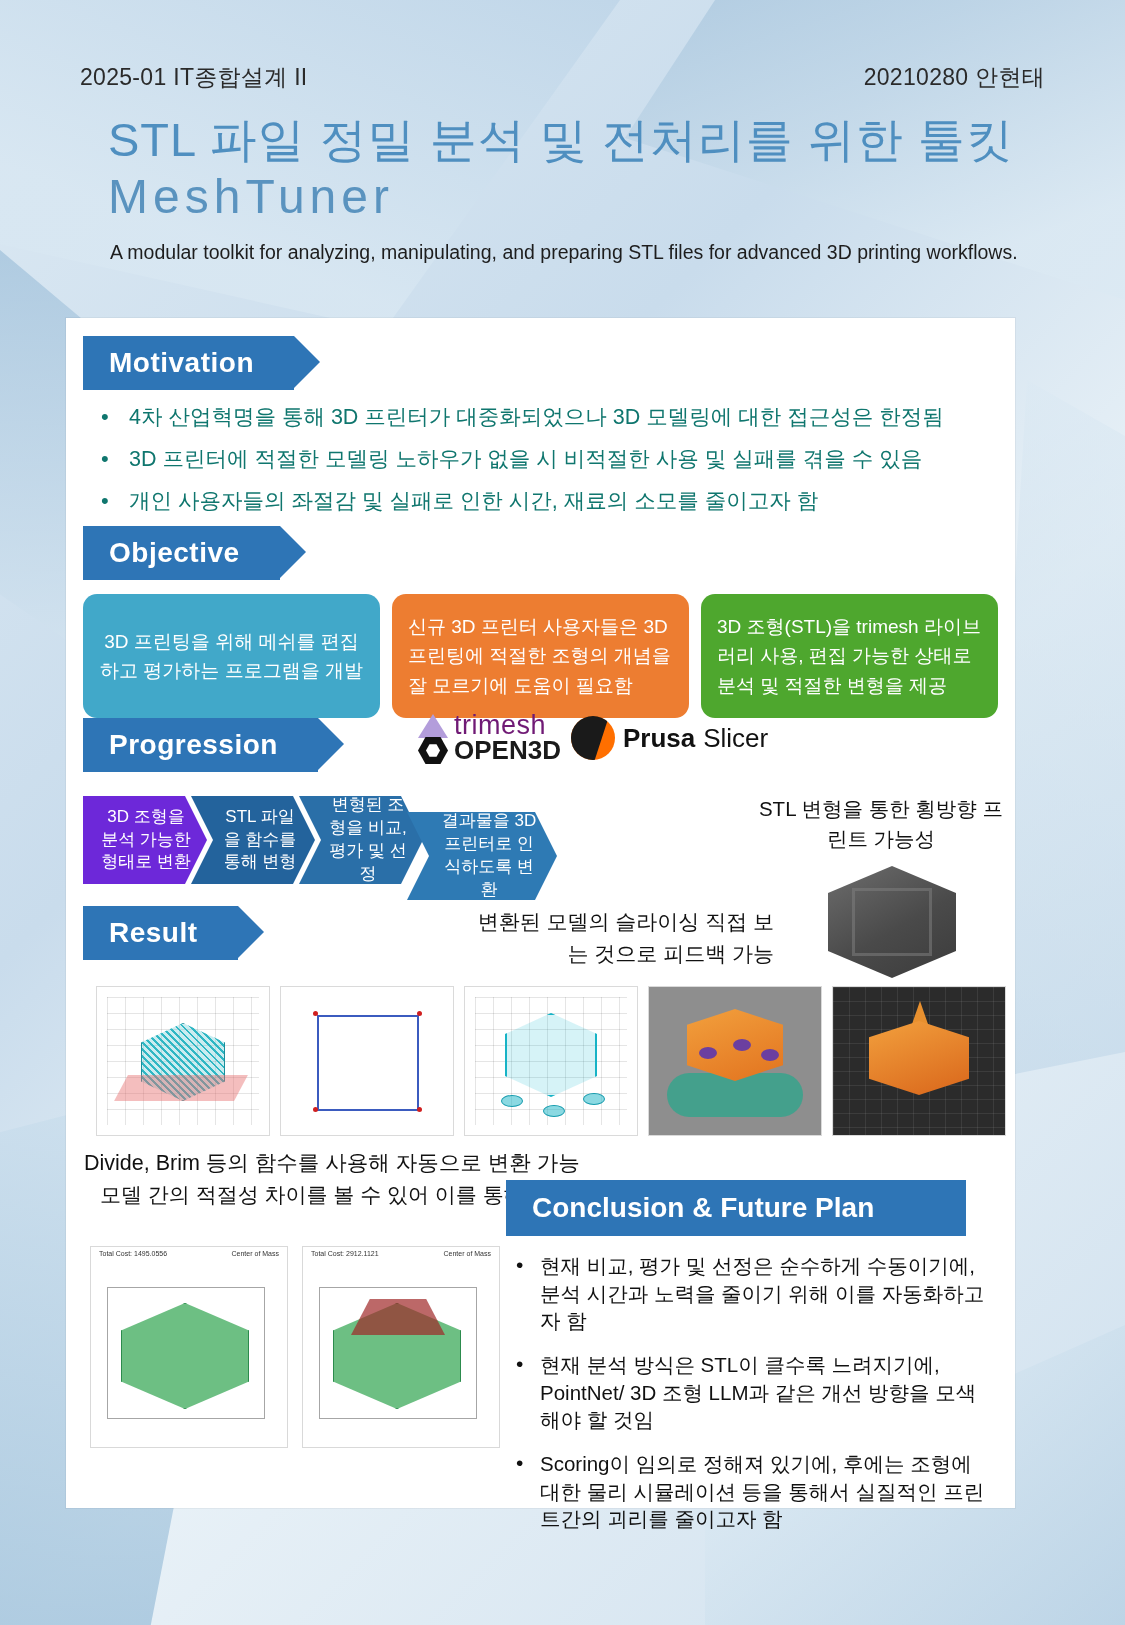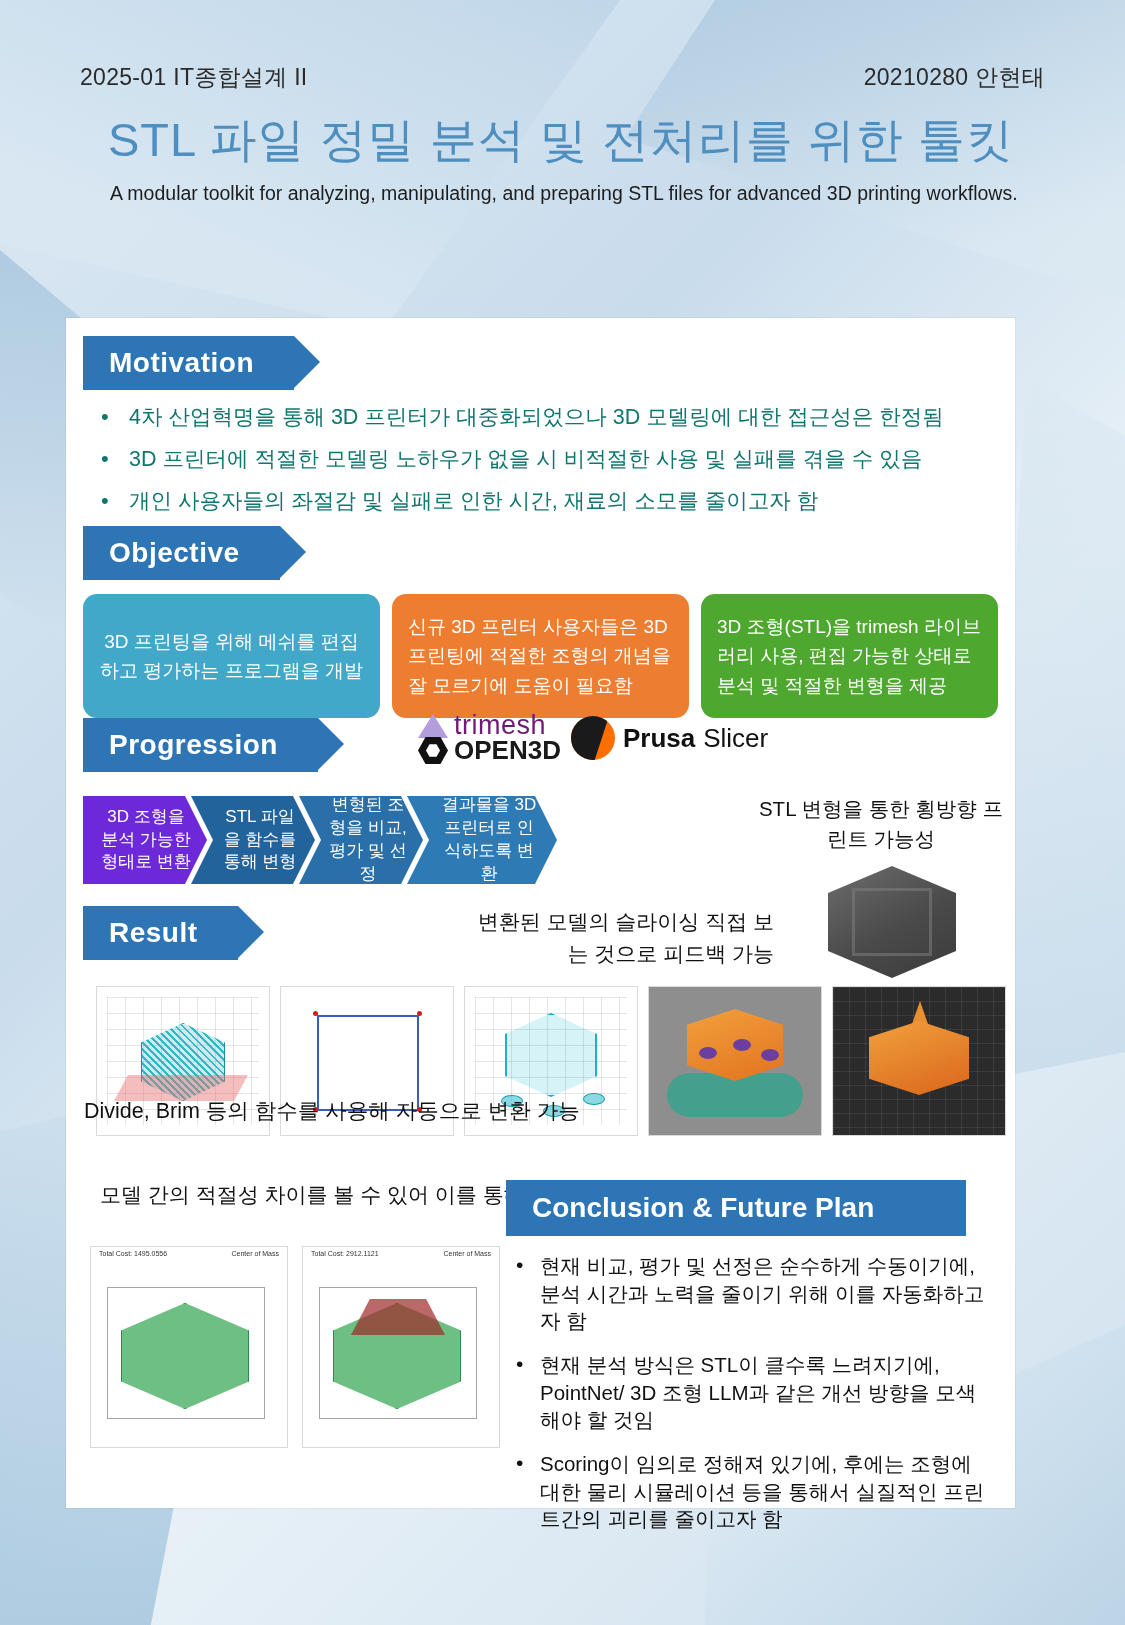--- a/index.html
+++ b/index.html
@@ -261,21 +261,21 @@
     clip-path: polygon(0 0, calc(100% - 22px) 0, 100% 50%, calc(100% - 22px) 100%, 0 100%, 22px 50%);
     margin-right: -16px;
   }
   .arrow-step:first-child {
     clip-path: polygon(0 0, calc(100% - 22px) 0, 100% 50%, calc(100% - 22px) 100%, 0 100%);
     padding-left: 18px;
   }
   .as1 { background: #6d28d9; }
   .as2 { background: #23639c; }
   .as3 { background: #2a6fa8; }
-  .as4 { background: #2e7ab4; width: 150px; }
+  .as4 { background: #2e7ab4; width: 150px; margin-top: 16px; }
 
   .stl-note {
     position: absolute;
     left: 690px;
     top: 476px;
     font-size: 20.5px;
     color: #111;
     text-align: center;
     line-height: 1.45;
     width: 250px;
@@ -392,21 +392,21 @@
   .dark-img .spike {
     position: absolute; left: 78px; top: 14px;
     width: 0; height: 0;
     border-left: 9px solid transparent;
     border-right: 9px solid transparent;
     border-bottom: 26px solid #e8902f;
   }
   .caption-divide {
     position: absolute;
     left: 18px;
-    top: 778px;
+    top: 830px;
     font-size: 21.5px;
     color: #111;
   }
 
   
   .model-note {
     position: absolute;
     left: 34px;
     top: 862px;
     font-size: 21px;
@@ -496,20 +496,21 @@
   <div class="bg-shape bg5"></div>
   <div class="bg-shape bg6"></div>
 
   <div class="header">
     <div class="header-row">
       <span>2025-01 IT종합설계 II</span>
       <span>20210280 안현태</span>
     </div>
     <div class="title">
       <span>STL 파일 정밀 분석 및 전처리를 위한 툴킷</span>
+      <span class="line2">MeshTuner</span>
     </div>
     <div class="subtitle">A modular toolkit for analyzing, manipulating, and preparing STL files for advanced 3D printing workflows.</div>
   </div>
 
   <div class="panel">
 
     <div class="sec-wrap" id="motivation">
       <div class="sec-head">Motivation</div>
       <ul class="bullets">
         <li>4차 산업혁명을 통해 3D 프린터가 대중화되었으나 3D 모델링에 대한 접근성은 한정됨</li>

